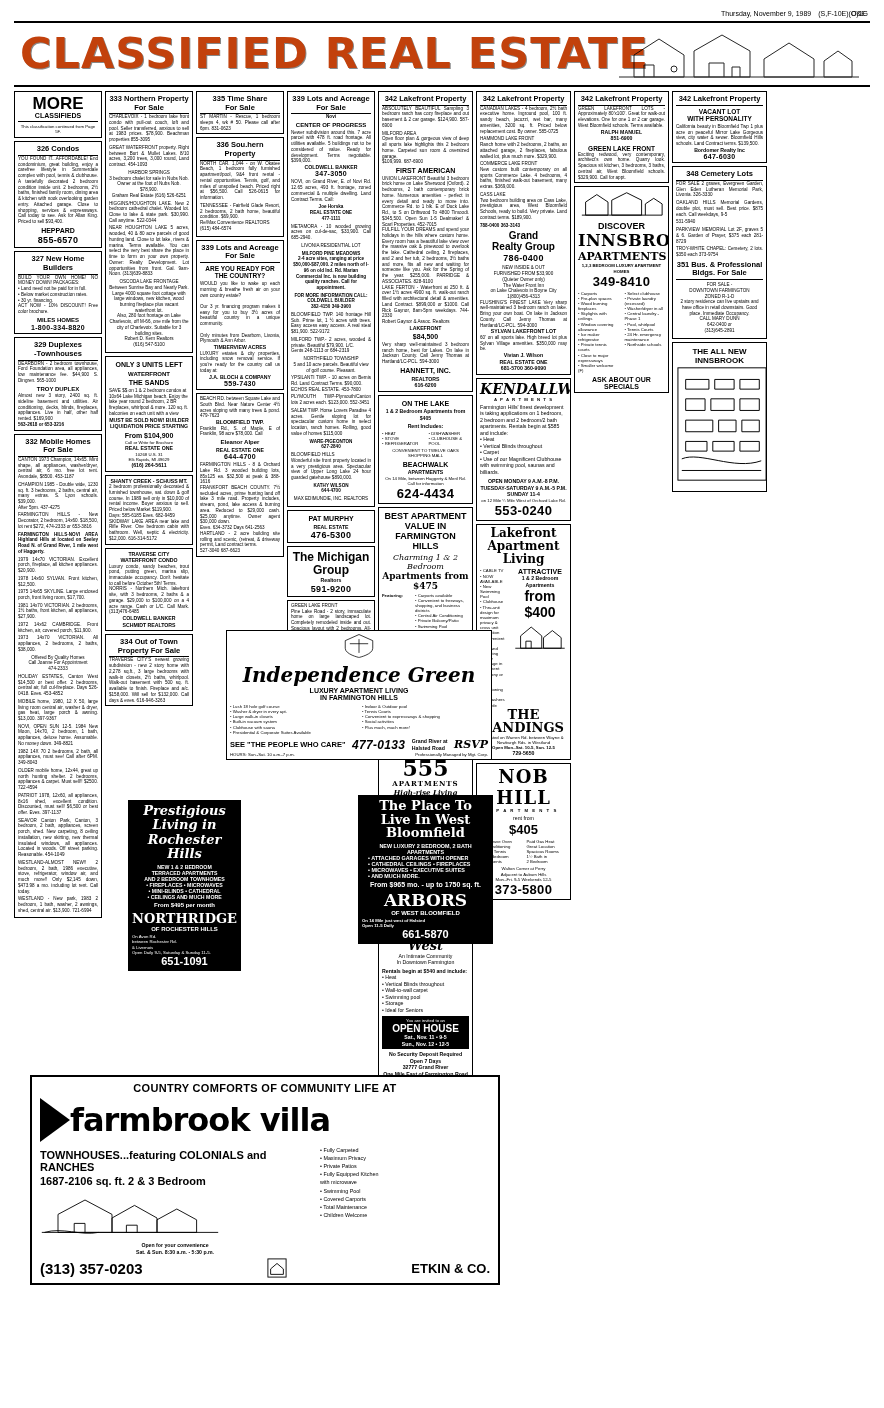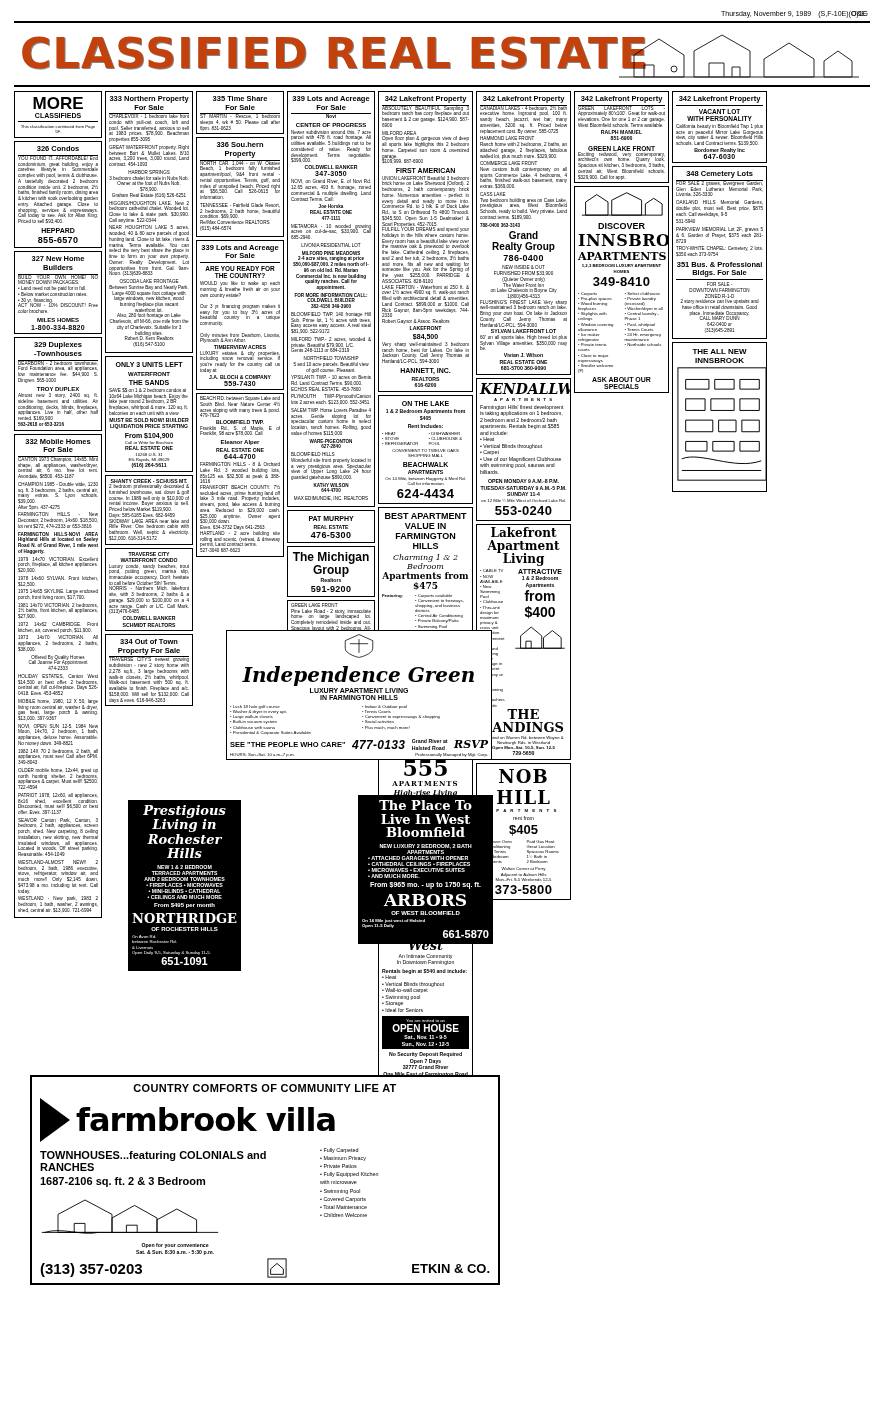--- a/index.html
+++ b/index.html
@@ -645,28 +645,28 @@
       <div class="bold" style="font-size:5.4px;text-align:left;padding-left:6px;">• CATHEDRAL CEILINGS • FIREPLACES</div>
       <div class="bold" style="font-size:5.4px;text-align:left;padding-left:6px;">• MICROWAVES • EXECUTIVE SUITES</div>
       <div class="bold" style="font-size:5.4px;text-align:left;padding-left:6px;">• AND MUCH MORE.</div>
       <div class="bold" style="font-size:7px;margin-top:2px;">From $965 mo. - up to 1750 sq. ft.</div>
       <div class="serif bold" style="font-size:17px;margin-top:2px;">ARBORS</div>
       <div class="bold" style="font-size:6px;">OF WEST BLOOMFIELD</div>
       <div style="display:flex;justify-content:space-between;align-items:flex-end;margin-top:2px;">
         <div class="tiny bold" style="white-space:pre-line;text-align:left;">On 14 Mile just west of Halsted
 Open 11-5 Daily</div>
       </div>
-      <div class="bold" style="font-size:11px;text-align:right;">661-5870</div>
+      <div class="bold" style="font-size:11px;">661-5870</div>
     </div>
   </div>
 
   <div style="position:absolute;left:30px;top:1075px;width:470px;">
     <div class="bigbox" style="padding:5px 8px;background:#fff;">
       <div class="fb-title">COUNTRY COMFORTS OF COMMUNITY LIFE AT</div>
-      <div style="display:flex;align-items:center;gap:6px;margin-top:4px;">
+      <div style="display:flex;align-items:center;margin-top:4px;">
         <div class="arrow"></div>
         <div class="farmbrook">farmbrook villa</div>
       </div>
       <div style="display:flex;gap:10px;align-items:flex-start;margin-top:4px;">
         <div style="flex:0 0 270px;">
           <div class="bold" style="font-size:11px;margin-top:3px;">TOWNHOUSES...featuring COLONIALS and RANCHES</div>
           <div class="bold" style="font-size:11px;margin-top:2px;">1687-2106 sq. ft. 2 &amp; 3 Bedroom</div>
           <svg viewBox="0 0 200 50" width="180" height="45" style="margin-top:4px;">
             <path d="M2 46 H198" stroke="#000" fill="none"></path>
             <path d="M20 46 V26 L50 10 L80 26 V46 Z" fill="none" stroke="#000"></path>

